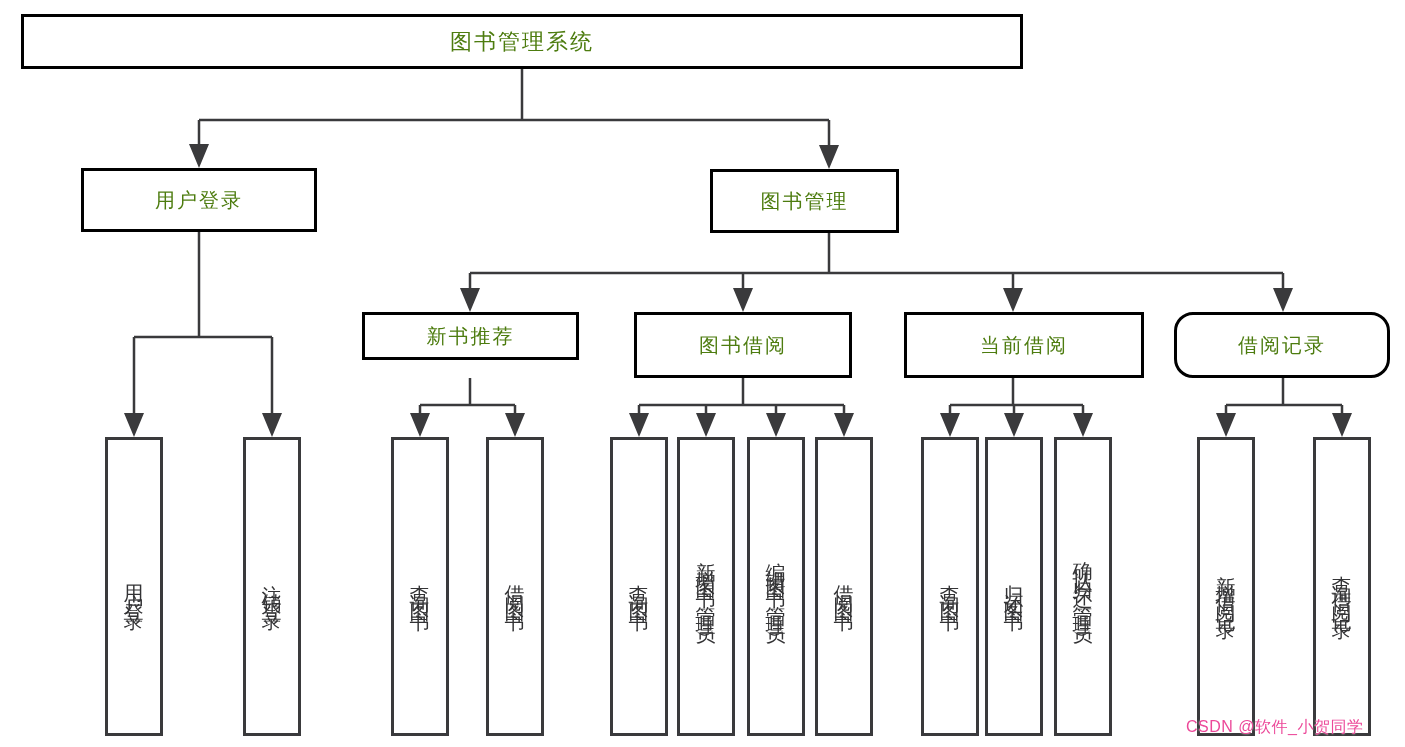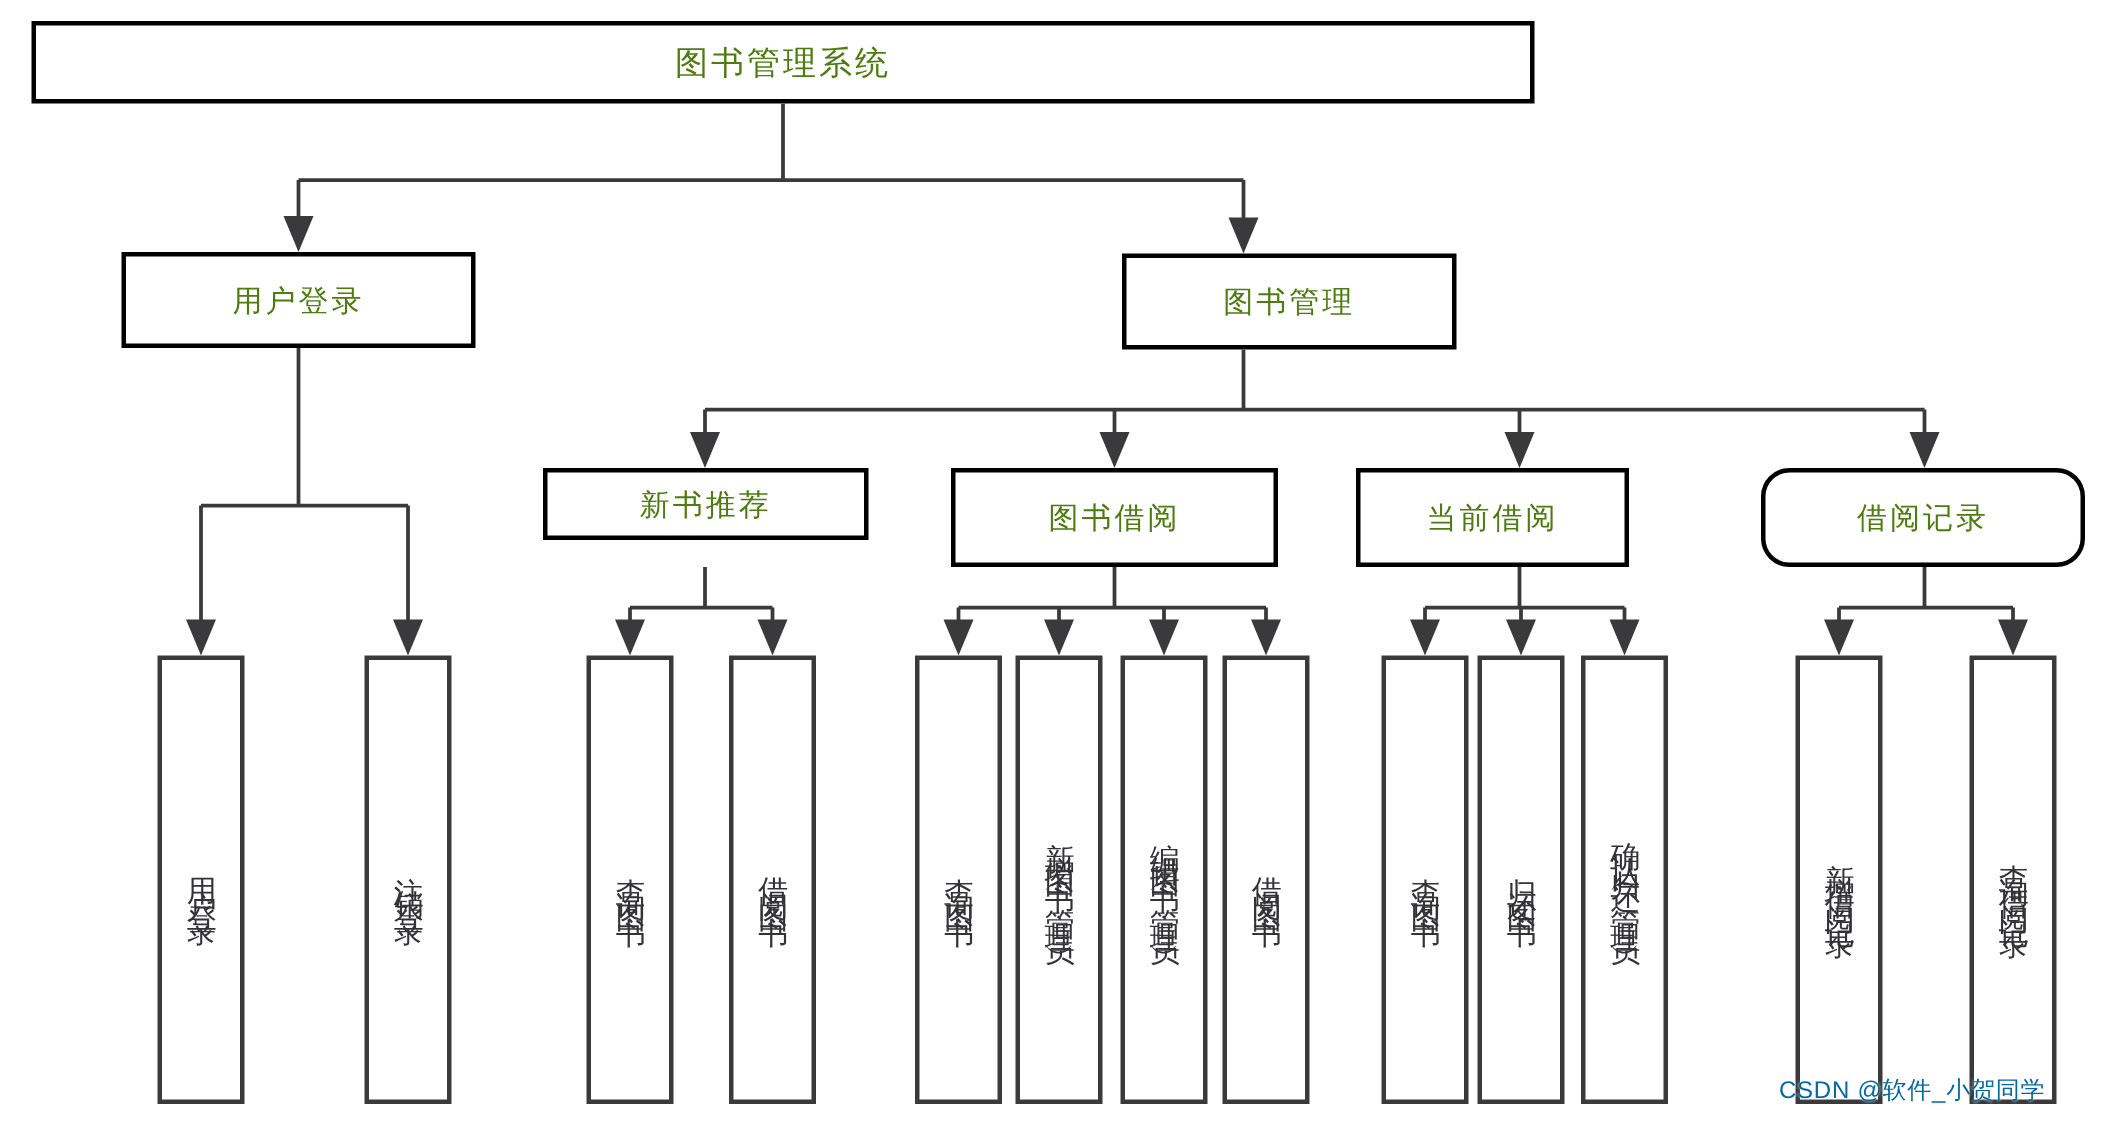--- a/index.html
+++ b/index.html
@@ -56,21 +56,21 @@
     line-height: 1;
     color: #333335;
     white-space: nowrap;
   }
   .watermark {
     position: absolute;
     left: 1186px;
     top: 717px;
     z-index: 5;
     font-size: 16px;
-    color: #0369a1;
+    color: #ec4899;
     letter-spacing: 0.5px;
     white-space: nowrap;
     text-shadow: 0 0 2px #ffffff;
   }
 </style>
 </head>
 <body>
 
 <div class="stage">
 
@@ -103,25 +103,25 @@
                M766 413 L786 413 L776 437 Z M834 413 L854 413 L844 437 Z
                M940 413 L960 413 L950 437 Z M1004 413 L1024 413 L1014 437 Z
                M1073 413 L1093 413 L1083 437 Z
                M1216 413 L1236 413 L1226 437 Z M1332 413 L1352 413 L1342 437 Z"></path>
     </g>
   </svg>
 
   <div class="node root" style="left:21px; top:14px; width:1002px; height:55px;">图书管理系统</div>
 
   <div class="node" style="left:81px; top:168px; width:236px; height:64px;">用户登录</div>
-  <div class="node" style="left:748px; top:169px; width:223px; height:64px;">图书管理</div>
+  <div class="node" style="left:710px; top:169px; width:189px; height:64px;">图书管理</div>
 
   <div class="node" style="left:362px; top:312px; width:217px; height:48px;">新书推荐</div>
   <div class="node" style="left:634px; top:312px; width:218px; height:66px;">图书借阅</div>
-  <div class="node" style="left:904px; top:312px; width:182px; height:66px;">当前借阅</div>
+  <div class="node" style="left:904px; top:312px; width:240px; height:66px;">当前借阅</div>
   <div class="node" style="left:1174px; top:312px; width:216px; height:66px;border-radius:19px;">借阅记录</div>
 
   <div class="leaf" style="left:105px;">
     <span>用户登录</span>
   </div>
   <div class="leaf" style="left:243px;">
     <span>注销登录</span>
   </div>
 
   <div class="leaf" style="left:391px;">

